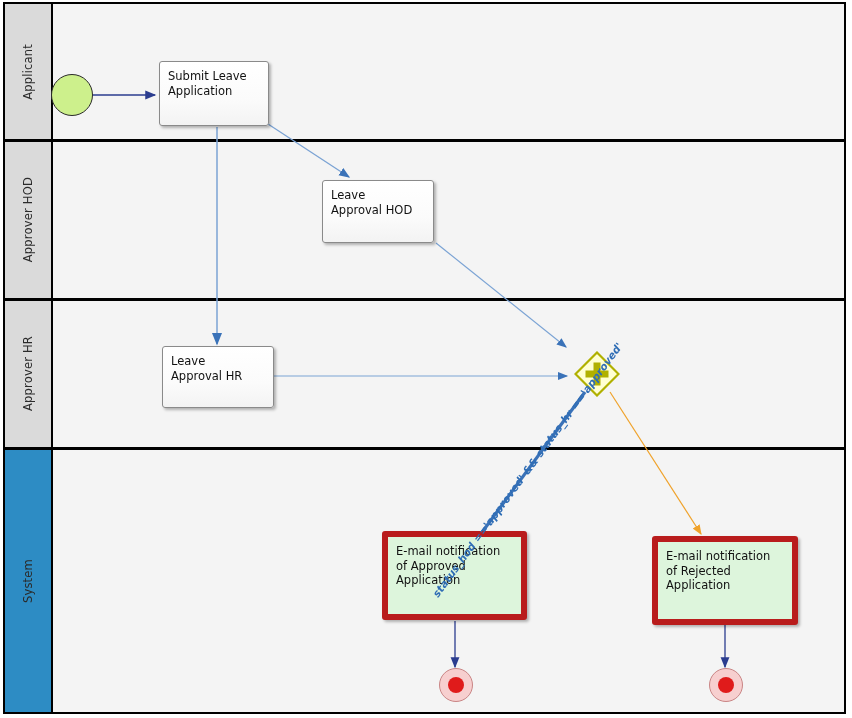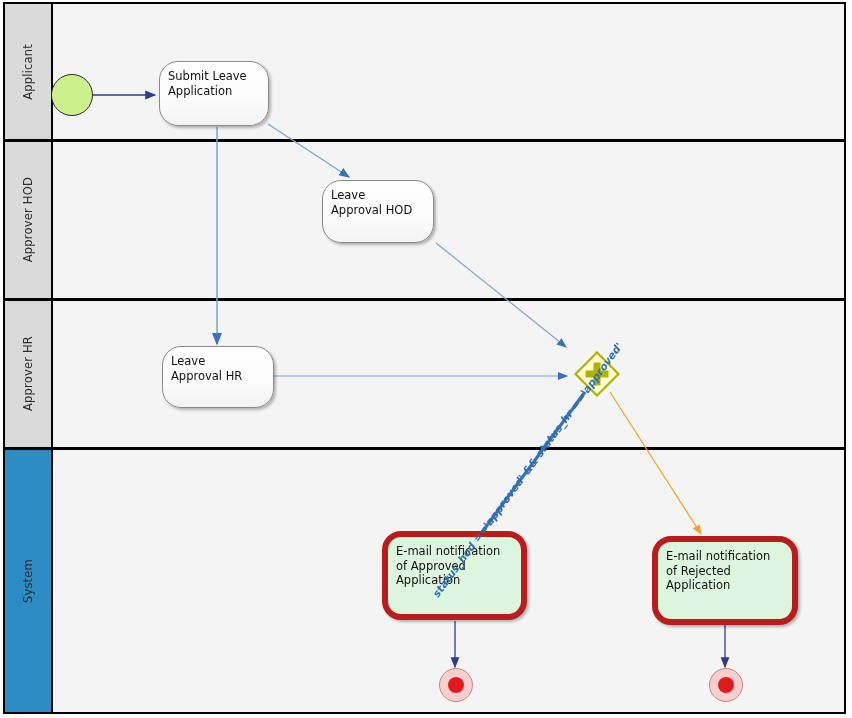--- a/index.html
+++ b/index.html
@@ -71,21 +71,21 @@
     width: 852px;
     height: 718px;
     pointer-events: none;
   }
   .layer > * { pointer-events: auto; }
 
   .task {
     position: absolute;
     box-sizing: border-box;
     border: 1px solid #8a8a8a;
-    border-radius: 19px;
+    border-radius: 3px;
     background: linear-gradient(to bottom, #ffffff 0%, #fbfbfb 60%, #f3f3f3 100%);
     box-shadow: 2px 2px 3px rgba(0,0,0,0.28);
     padding: 7px 8px 0 8px;
     font-size: 11.5px;
     line-height: 14.5px;
     color: #111111;
     white-space: pre-line;
   }
   .task.green {
     background: #ddf5dc;

